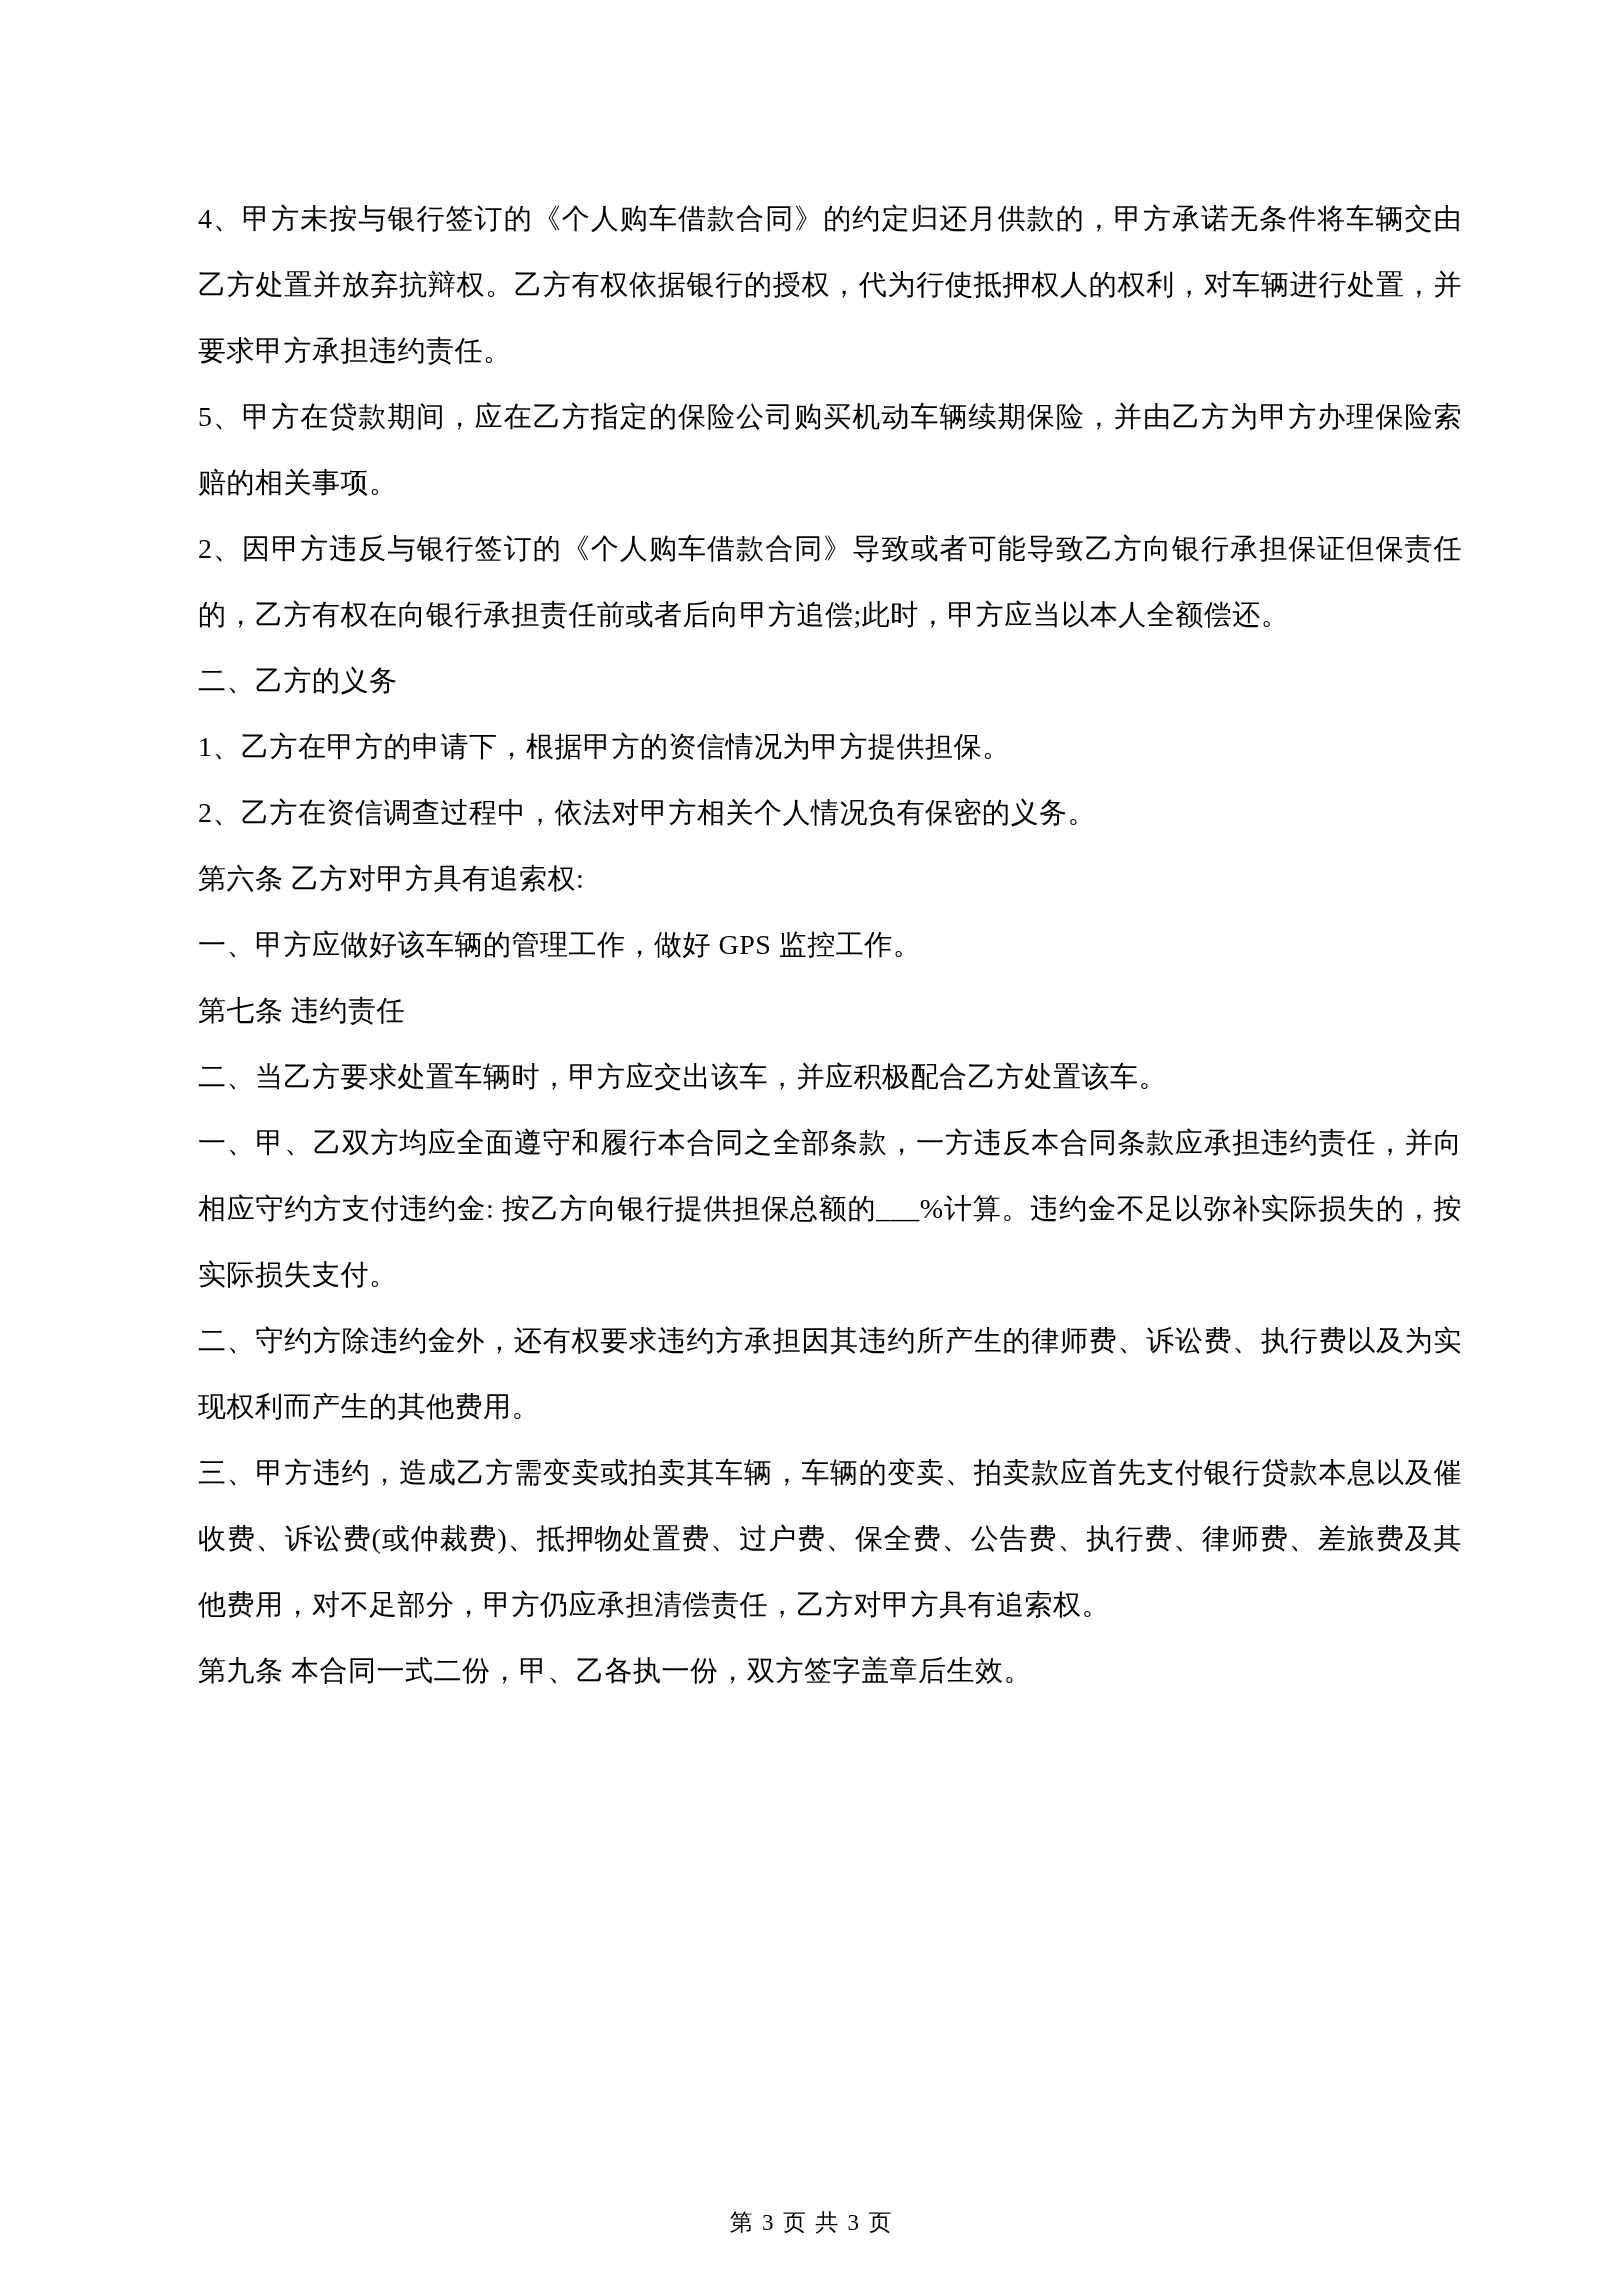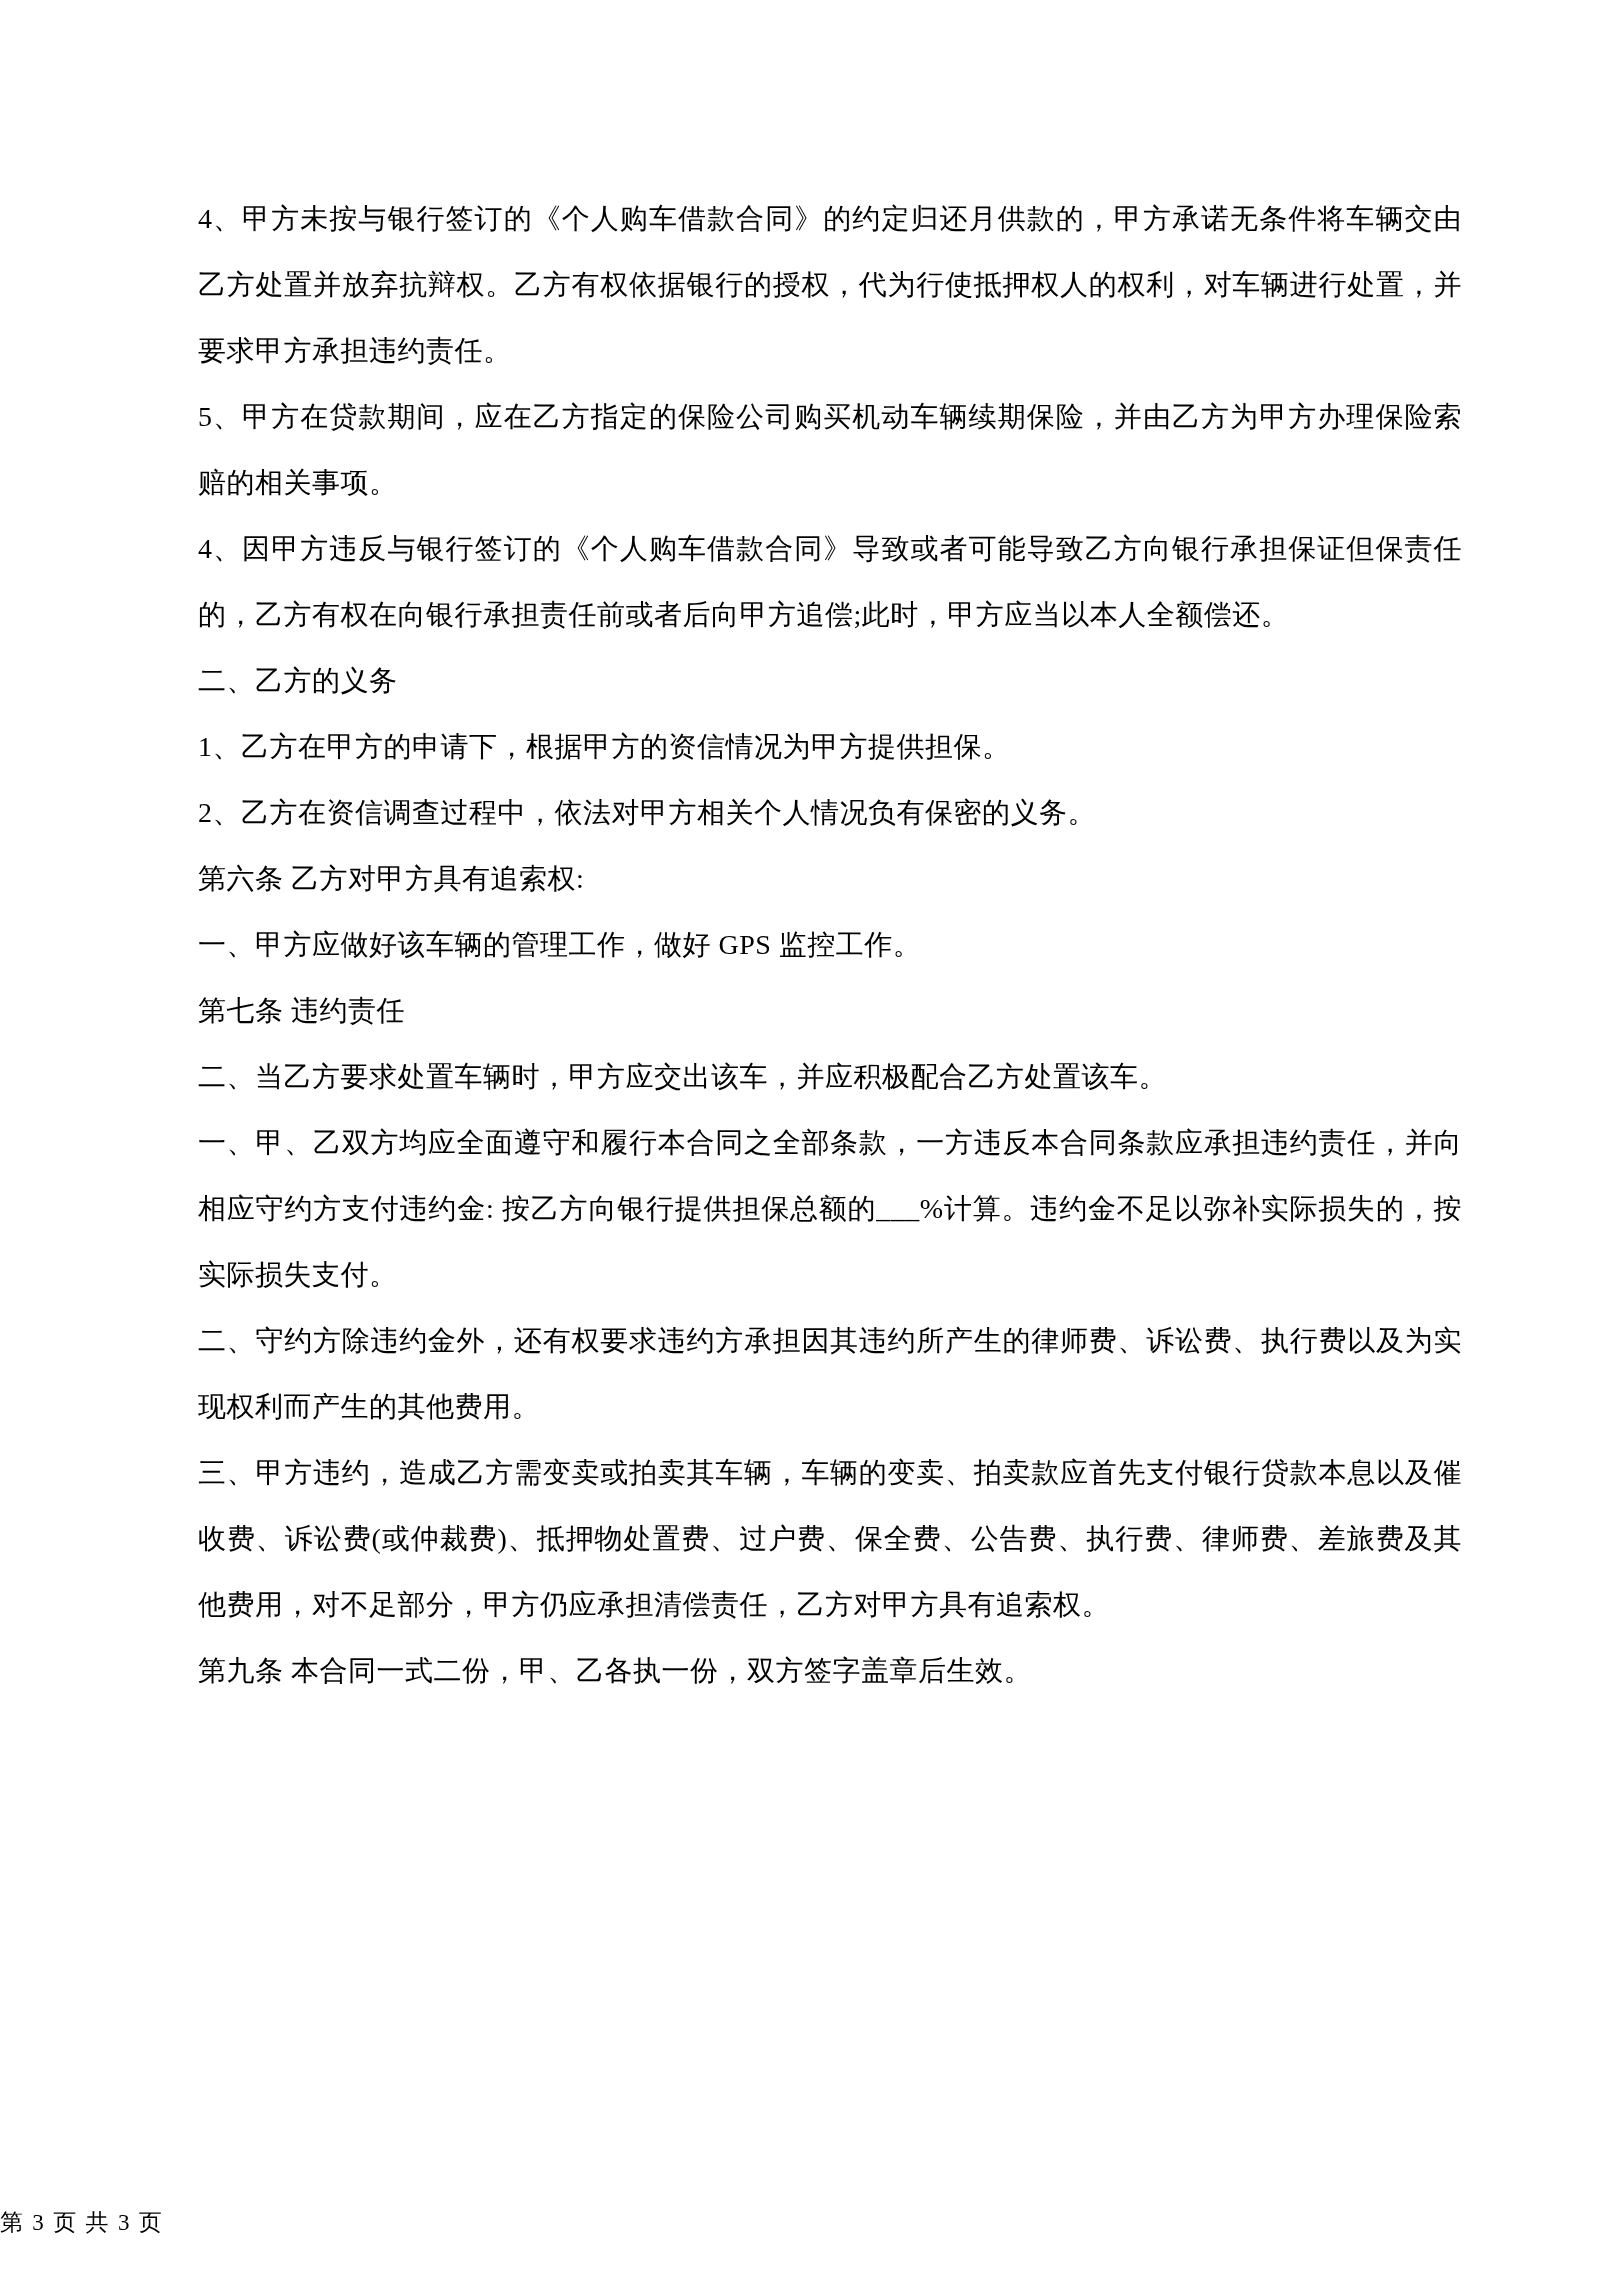--- a/index.html
+++ b/index.html
@@ -28,35 +28,35 @@
     letter-spacing: 0.5px;
   }
   .signature-block {
     margin-top: 47px;
   }
   .page-footer {
     position: absolute;
     bottom: 60px;
     left: 0;
     right: 0;
-    text-align: left;
+    text-align: center;
     font-size: 23px;
     line-height: 23px;
     letter-spacing: 1.8px;
     color: #000000;
   }
 </style>
 </head>
 <body>
 
 <div class="page">
   <div class="document-body">
     <p class="para">4、甲方未按与银行签订的《个人购车借款合同》的约定归还月供款的，甲方承诺无条件将车辆交由乙方处置并放弃抗辩权。乙方有权依据银行的授权，代为行使抵押权人的权利，对车辆进行处置，并要求甲方承担违约责任。</p>
     <p class="para">5、甲方在贷款期间，应在乙方指定的保险公司购买机动车辆续期保险，并由乙方为甲方办理保险索赔的相关事项。</p>
-    <p class="para">4、因甲方违反与银行签订的《个人购车借款合同》导致或者可能导致乙方向银行承担保证但保责任的，乙方有权在向银行承担责任前或者后向甲方追偿;此时，甲方应当以本人全额偿还。</p>
+    <p class="para">2、因甲方违反与银行签订的《个人购车借款合同》导致或者可能导致乙方向银行承担保证但保责任的，乙方有权在向银行承担责任前或者后向甲方追偿;此时，甲方应当以本人全额偿还。</p>
     <p class="para">二、乙方的义务</p>
     <p class="para">1、乙方在甲方的申请下，根据甲方的资信情况为甲方提供担保。</p>
     <p class="para">2、乙方在资信调查过程中，依法对甲方相关个人情况负有保密的义务。</p>
     <p class="para">第六条 乙方对甲方具有追索权:</p>
     <p class="para">一、甲方应做好该车辆的管理工作，做好 GPS 监控工作。</p>
     <p class="para">第七条 违约责任</p>
     <p class="para">二、当乙方要求处置车辆时，甲方应交出该车，并应积极配合乙方处置该车。</p>
     <p class="para">一、甲、乙双方均应全面遵守和履行本合同之全部条款，一方违反本合同条款应承担违约责任，并向相应守约方支付违约金: 按乙方向银行提供担保总额的___%计算。违约金不足以弥补实际损失的，按实际损失支付。</p>
     <p class="para">二、守约方除违约金外，还有权要求违约方承担因其违约所产生的律师费、诉讼费、执行费以及为实现权利而产生的其他费用。</p>
     <p class="para">三、甲方违约，造成乙方需变卖或拍卖其车辆，车辆的变卖、拍卖款应首先支付银行贷款本息以及催收费、诉讼费(或仲裁费)、抵押物处置费、过户费、保全费、公告费、执行费、律师费、差旅费及其他费用，对不足部分，甲方仍应承担清偿责任，乙方对甲方具有追索权。</p>

